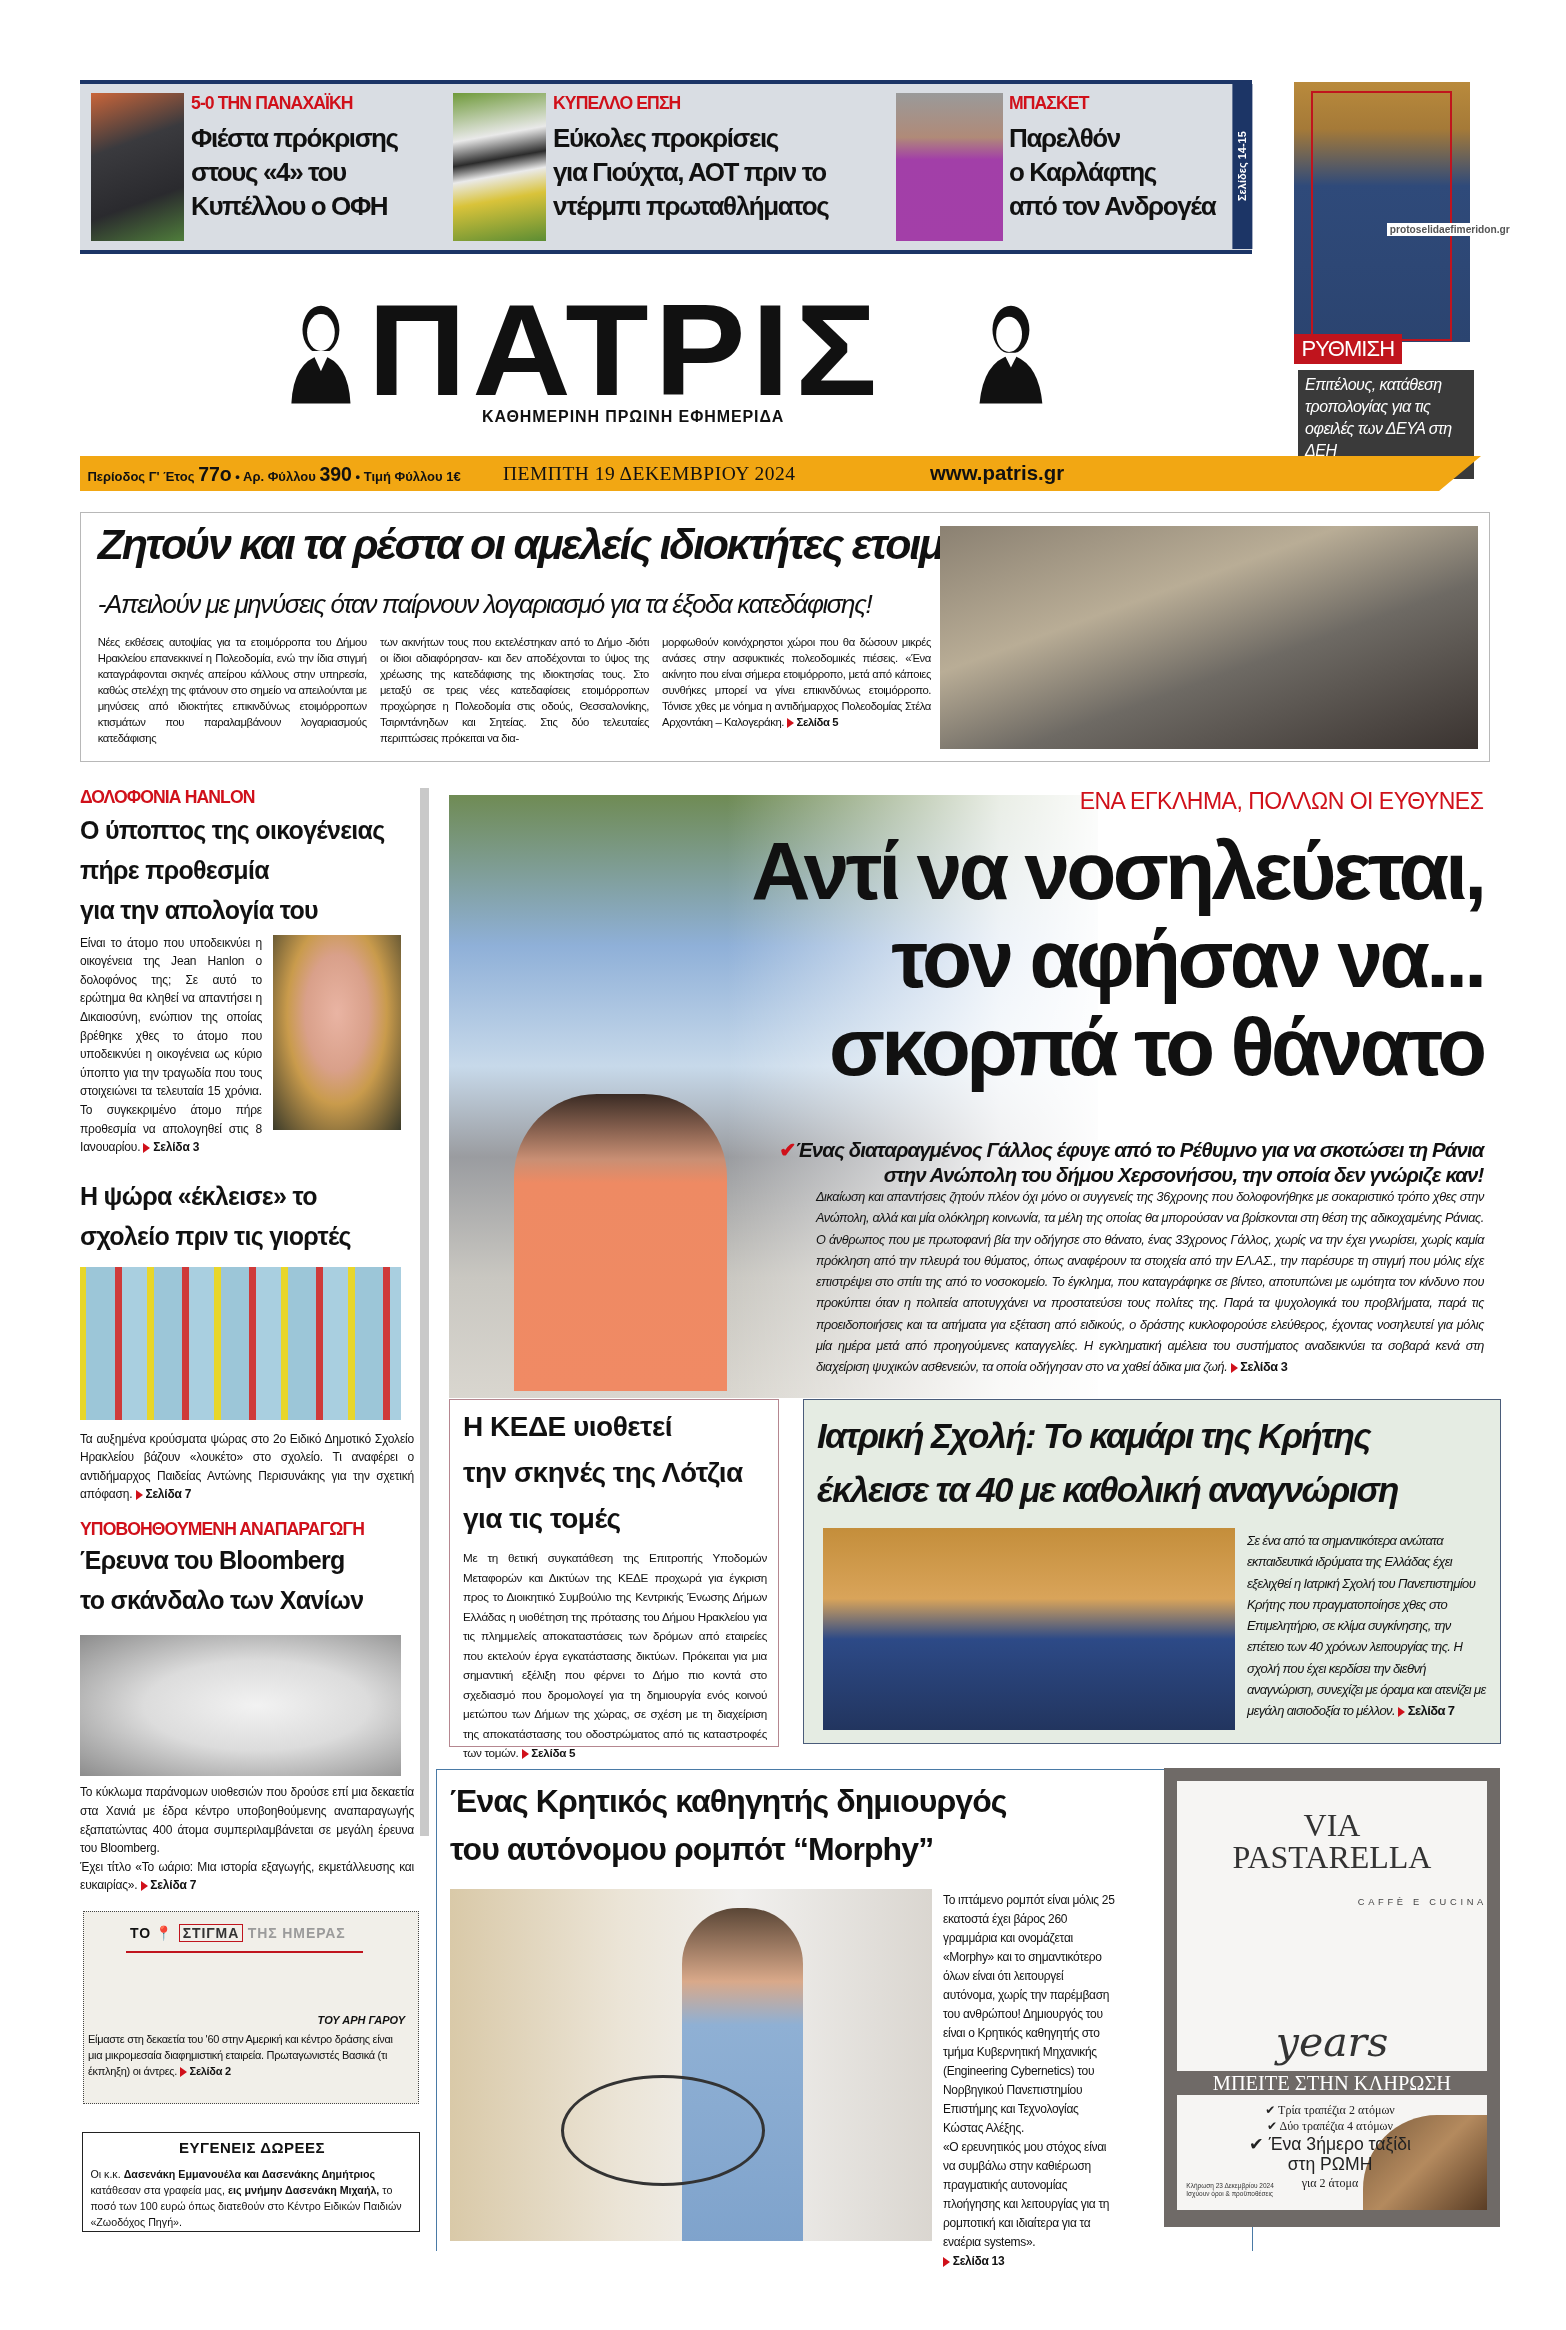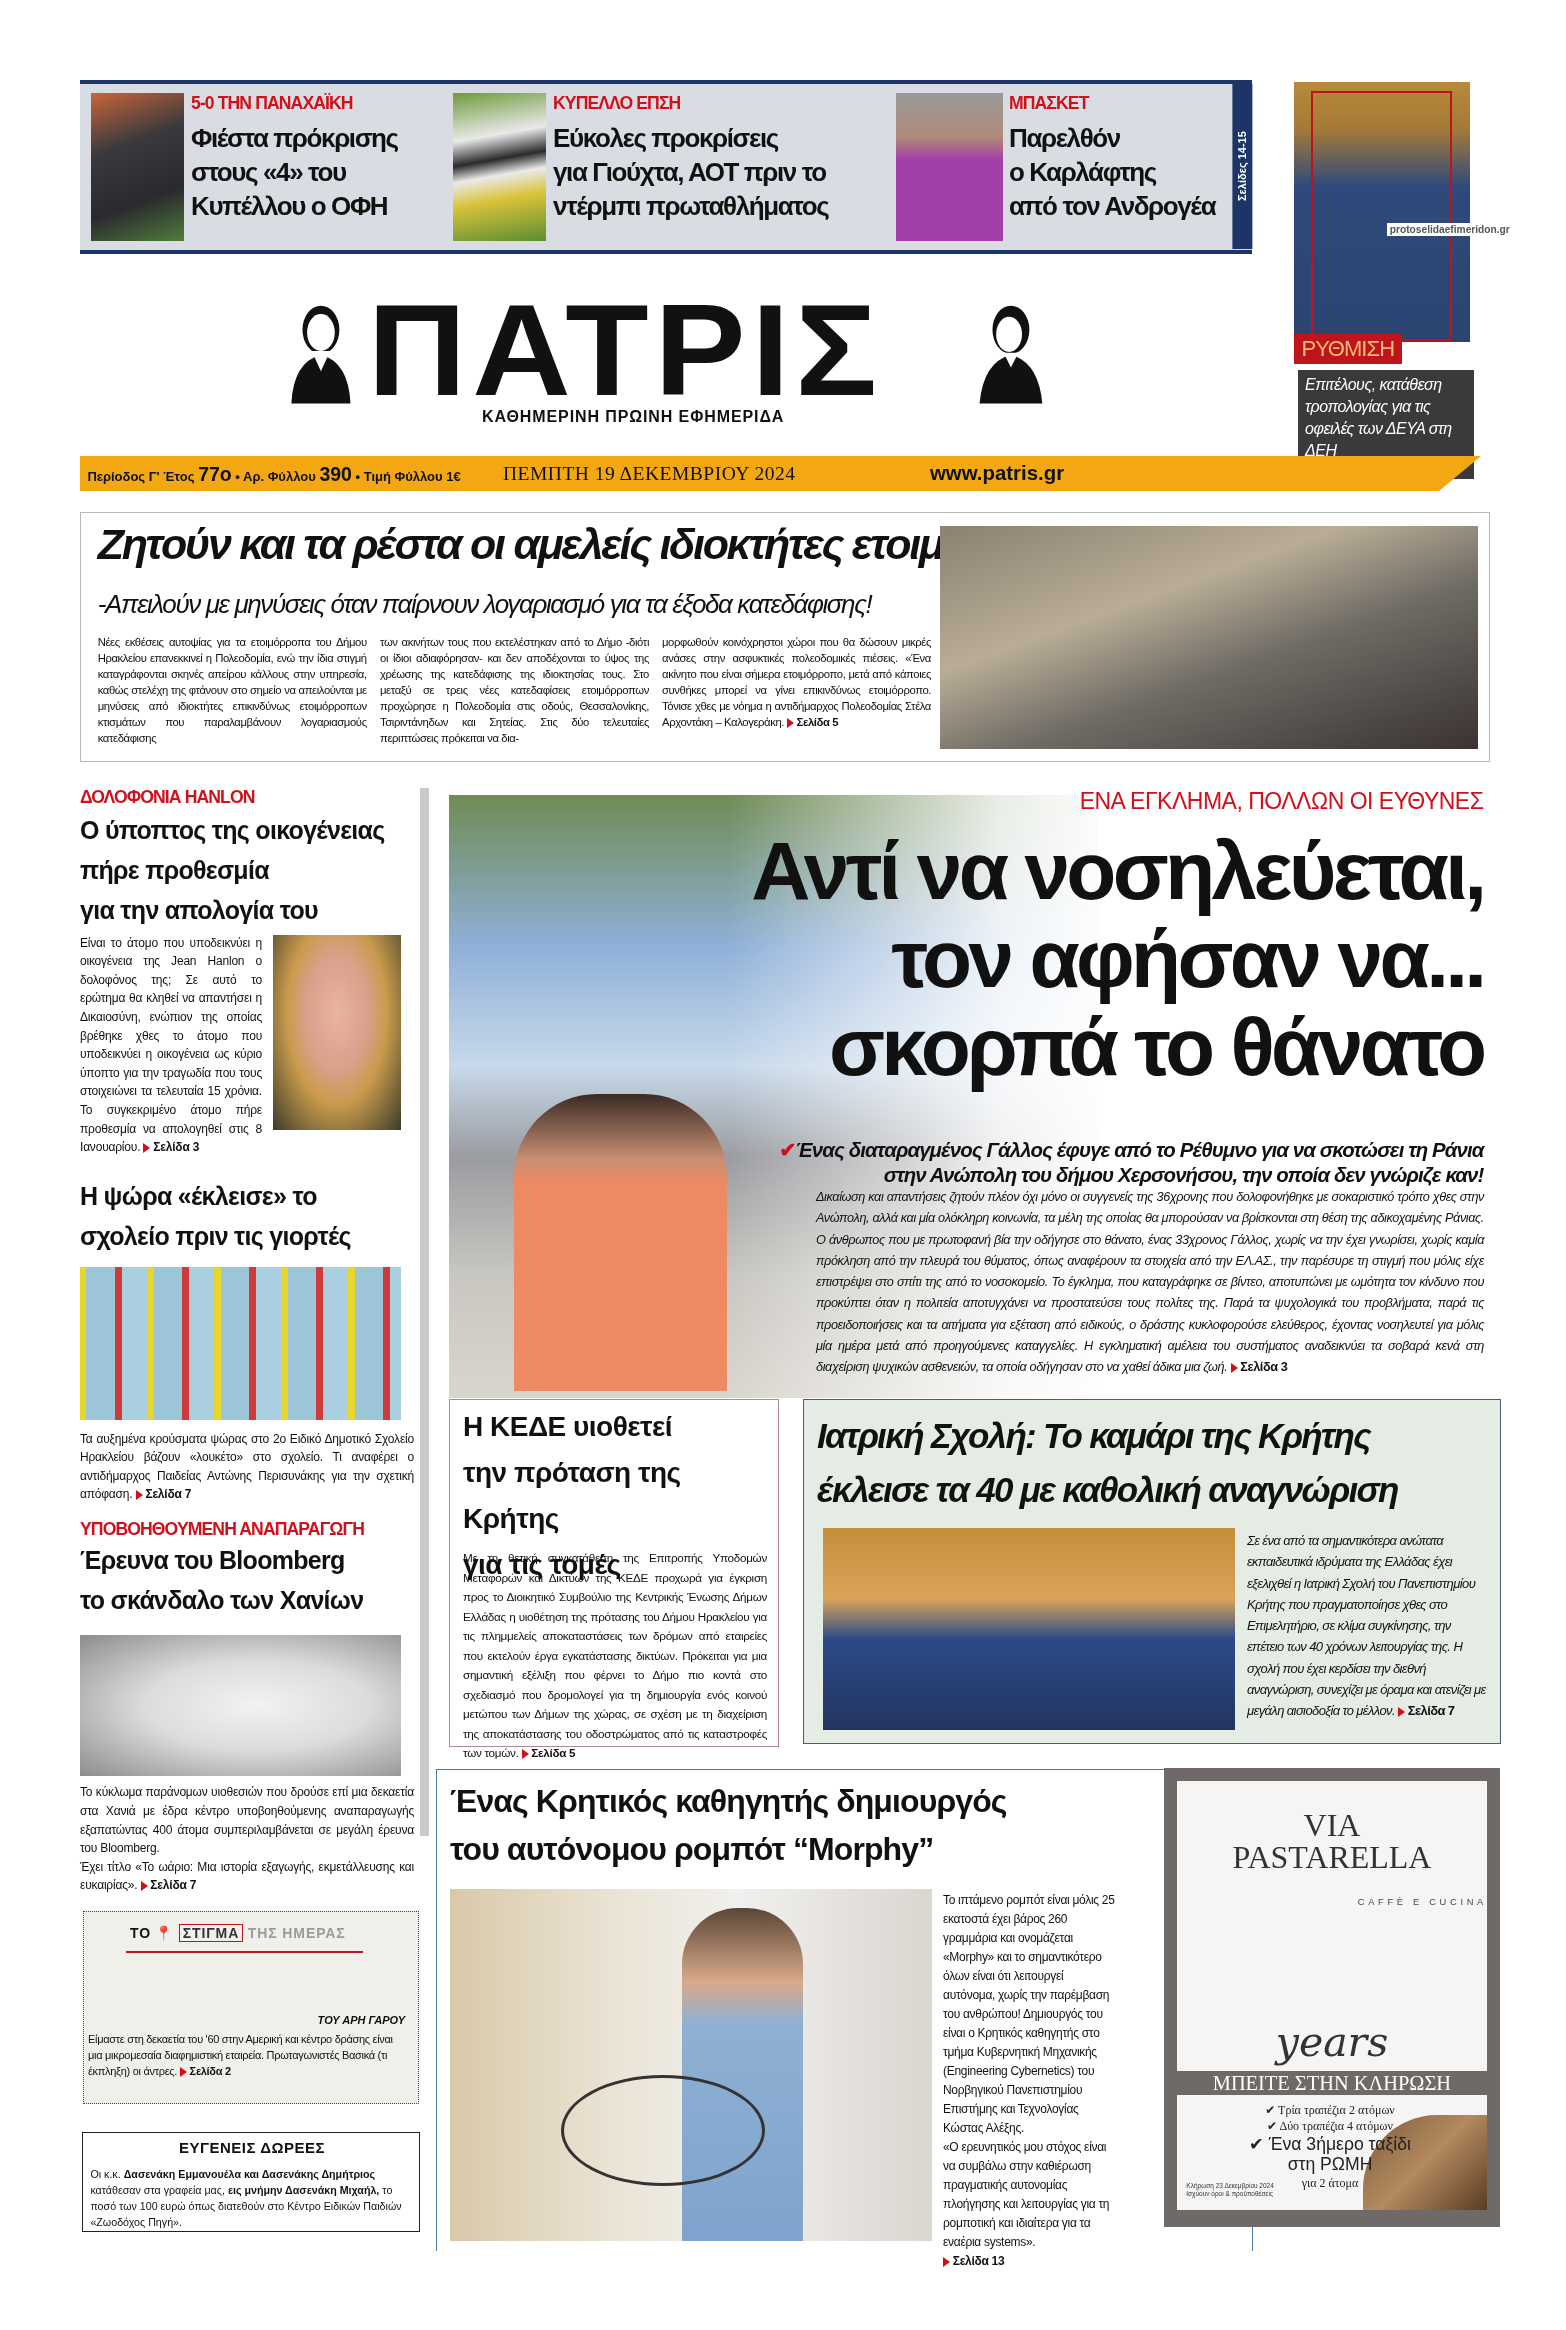--- a/index.html
+++ b/index.html
@@ -16,21 +16,21 @@
 .sp-img{position:absolute;left:0;top:0;width:93px;height:148px}
 .sp-kick{position:absolute;left:100px;top:0;color:#d0101a;font-size:17.6px;font-weight:bold;letter-spacing:-0.9px;white-space:nowrap}
 .sp-head{position:absolute;left:100px;top:28px;font-size:26px;font-weight:bold;line-height:34px;letter-spacing:-1.4px;white-space:nowrap}
 #sp-side{position:absolute;right:0;top:0;width:20.4px;height:165px;background:#1c3566;color:#fff;font-size:11px;font-weight:bold;writing-mode:vertical-rl;transform:rotate(180deg);text-align:center;line-height:20.4px}
 
 
 #teaser{left:1294px;top:82px;width:204px;height:408px}
 #teaser-photo{left:0;top:0;width:176px;height:260px;background:linear-gradient(180deg,#b98a3c 0%,#a57a38 18%,#2f4a7a 40%,#2b4470 100%)}
 #teaser-frame{left:16.7px;top:9.3px;width:141px;height:250px;border:2.8px solid #c0141d}
 #teaser-wm{left:93px;top:141px;font-size:10.2px;font-weight:bold;color:#555;background:#fff;padding:0.9px 2.8px}
-#teaser-tag{left:0;top:252px;background:#c0141d;color:#fdba74;font-size:22px;padding:1.9px 7.4px;letter-spacing:-0.9px}
+#teaser-tag{left:0;top:252px;background:#c0141d;color:#ffffff;font-size:22px;padding:1.9px 7.4px;letter-spacing:-0.9px}
 #teaser-box{left:3.7px;top:288px;width:176px;height:109px;background:#3a3a3a;color:#fff;font-style:italic;font-size:16px;line-height:22px;padding:3.7px 7.4px;letter-spacing:-0.5px}
 #teaser-selida{position:absolute;right:9.3px;bottom:5.6px;font-size:12px;font-style:normal}
 
 
 #logo{left:269px;top:297px;width:798px;height:130px}
 .face{position:absolute;top:0;width:72px;height:107px}
 #logo-text{position:absolute;left:111px;top:-7.4px;font-size:130px;font-weight:900;letter-spacing:5.6px;line-height:121px;transform:scaleX(1.05)}
 #tagline{left:482px;top:408px;font-size:16px;font-weight:bold;letter-spacing:0.9px}
 #infobar{left:80px;top:456px;width:1401px;height:35px;background:#f2a713;clip-path:polygon(0 0,100% 0,97% 100%,0 100%)}
 #info-left{left:7.4px;top:7.4px;font-size:13px;font-weight:bold;white-space:nowrap}
@@ -247,21 +247,21 @@
   <div id="hero-deck" class="abs">
     <div><span id="hero-check">✔</span><span>Ένας διαταραγμένος Γάλλος έφυγε από το Ρέθυμνο για να σκοτώσει τη Ράνια</span></div>
     <div>στην Ανώπολη του δήμου Χερσονήσου, την οποία δεν γνώριζε καν!</div>
   </div>
   <div id="hero-body" class="abs"><span>Δικαίωση και απαντήσεις ζητούν πλέον όχι μόνο οι συγγενείς της 36χρονης που δολοφονήθηκε με σοκαριστικό τρόπο χθες στην Ανώπολη, αλλά και μία ολόκληρη κοινωνία, τα μέλη της οποίας θα μπορούσαν να βρίσκονται στη θέση της αδικοχαμένης Ράνιας. Ο άνθρωπος που με πρωτοφανή βία την οδήγησε στο θάνατο, ένας 33χρονος Γάλλος, χωρίς να την έχει γνωρίσει, χωρίς καμία πρόκληση από την πλευρά του θύματος, όπως αναφέρουν τα στοιχεία από την ΕΛ.ΑΣ., την παρέσυρε τη στιγμή που μόλις είχε επιστρέψει στο σπίτι της από το νοσοκομείο. Το έγκλημα, που καταγράφηκε σε βίντεο, αποτυπώνει με ωμότητα τον κίνδυνο που προκύπτει όταν η πολιτεία αποτυγχάνει να προστατεύσει τους πολίτες της. Παρά τα ψυχολογικά του προβλήματα, παρά τις προειδοποιήσεις και τα αιτήματα για εξέταση από ειδικούς, ο δράστης κυκλοφορούσε ελεύθερος, έχοντας νοσηλευτεί για μόλις μία ημέρα μετά από προηγούμενες καταγγελίες. Η εγκληματική αμέλεια του συστήματος αναδεικνύει τα σοβαρά κενά στη διαχείριση ψυχικών ασθενειών, τα οποία οδήγησαν στο να χαθεί άδικα μια ζωή.</span> <span class="selida" style="font-style:normal">Σελίδα 3</span></div>
 </div>
 
 <div id="kede" class="abs">
   <div id="kede-head" class="abs">
     <div>Η ΚΕΔΕ υιοθετεί</div>
-      <div>την πρόταση της Κρήτης</div>
+      <div>την σκηνές της Λότζια</div>
       <div>για τις τομές</div>
   </div>
   <div id="kede-body" class="abs"><span>Με τη θετική συγκατάθεση της Επιτροπής Υποδομών Μεταφορών και Δικτύων της ΚΕΔΕ προχωρά για έγκριση προς το Διοικητικό Συμβούλιο της Κεντρικής Ένωσης Δήμων Ελλάδας η υιοθέτηση της πρότασης του Δήμου Ηρακλείου για τις πλημμελείς αποκαταστάσεις των δρόμων από εταιρείες που εκτελούν έργα εγκατάστασης δικτύων. Πρόκειται για μια σημαντική εξέλιξη που φέρνει το Δήμο πιο κοντά στο σχεδιασμό που δρομολογεί για τη δημιουργία ενός κοινού μετώπου των Δήμων της χώρας, σε σχέση με τη διαχείριση της αποκατάστασης του οδοστρώματος από τις καταστροφές των τομών.</span> <span class="selida">Σελίδα 5</span></div>
 </div>
 
 <div id="med" class="abs">
   <div id="med-head" class="abs">
     <div>Ιατρική Σχολή: Το καμάρι της Κρήτης</div>
       <div>έκλεισε τα 40 με καθολική αναγνώριση</div>
   </div>

